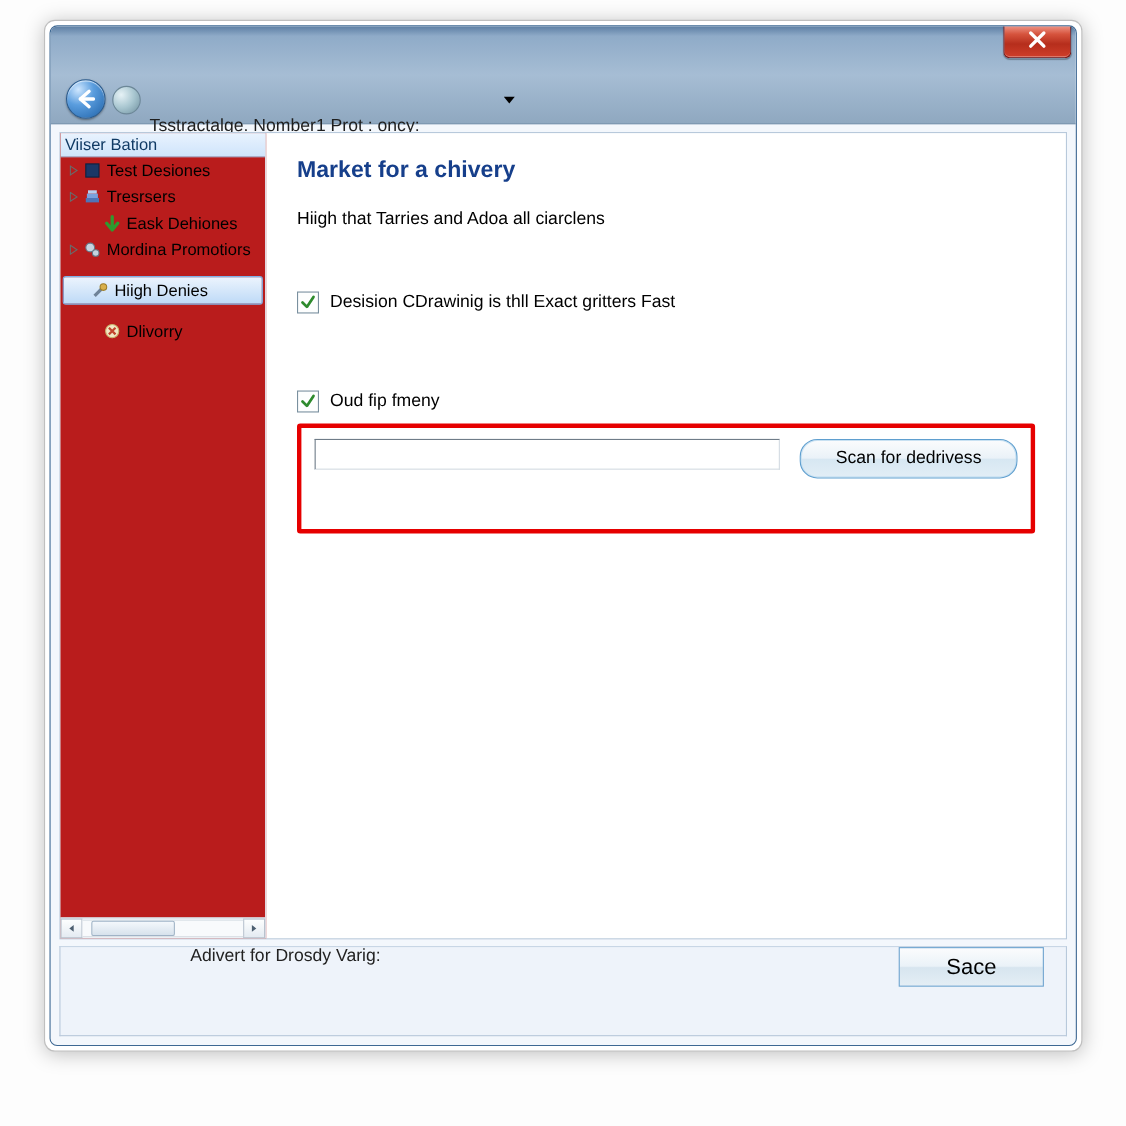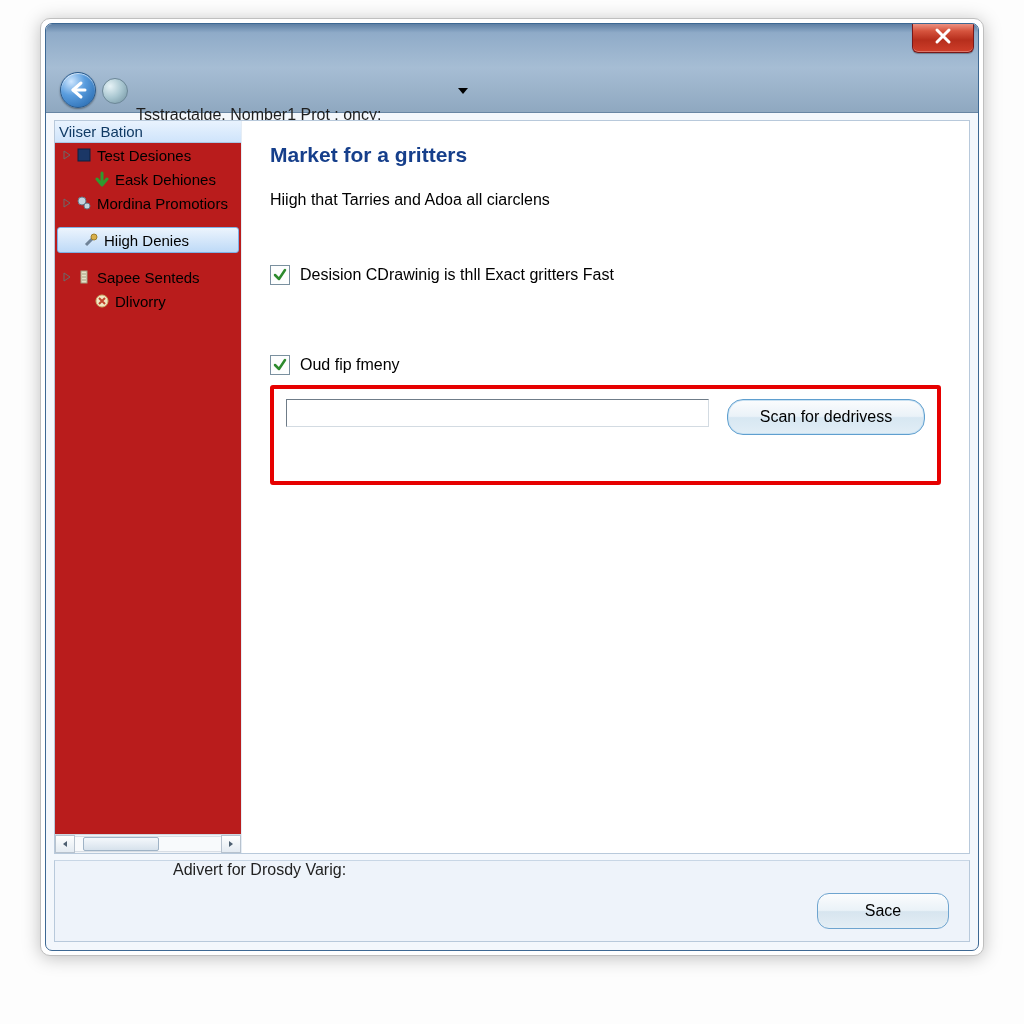--- a/index.html
+++ b/index.html
@@ -243,24 +243,24 @@
   .footer-label {
     margin-left: 118px;
     color: #222;
     font-size: 16px;
   }
   .save-btn {
     margin-left: auto;
     margin-right: 20px;
     width: 130px; height: 34px;
     border: 1px solid #6ea4cf;
-    border-radius: 12px;
+    border-radius: 0;
     background: linear-gradient(to bottom, #fbfcfd 0%, #eaf2f8 48%, #d7e5ef 52%, #e4eef5 100%);
-    font-size: 16px;
-    display:flex; align-items:center; justify-content:center;margin-top:32px;
+    font-size: 20px;
+    display:flex; align-items:center; justify-content:center;
   }
 </style>
 </head>
 <body>
 
 <div class="frame">
     <div class="frame-inner">
 
   <div class="titlebar">
     <div class="close-btn">
@@ -299,72 +299,71 @@
                 </svg>
           </span>
           <span class="ico">
             <svg width="16" height="16" viewBox="0 0 16 16">
                   <rect x="2" y="2" width="12" height="12" fill="#1b3766" stroke="#0f213f"></rect>
                 </svg>
           </span>
           <span>Test Desiones</span>
         </div>
 
-
-        <div class="tree-item l2">
-          <span class="arrow hidden"></span>
-          <span class="ico">
-            <svg width="16" height="16" viewBox="0 0 16 16">
-              <path d="M8 2 V10 M3 8 L8 14 L13 8" stroke="#2f9a2f" stroke-width="3" fill="none" stroke-linecap="round" stroke-linejoin="round"></path>
-            </svg>
-          </span>
-          <span>Eask Dehiones</span>
-        </div>
-
         <div class="tree-item">
           <span class="arrow">
             <svg width="10" height="10" viewBox="0 0 10 10">
                   <path d="M2 1 L8 5 L2 9 Z" fill="none" stroke="#6a6a6a" stroke-width="1"></path>
                 </svg>
           </span>
           <span class="ico">
             <svg width="16" height="16" viewBox="0 0 16 16">
-              <circle cx="6" cy="6" r="4" fill="#c5d3df" stroke="#657887"></circle>
-              <circle cx="11" cy="11" r="3" fill="#c5d3df" stroke="#657887"></circle>
+              <rect x="2" y="9" width="12" height="4" fill="#4f74b7"></rect>
+              <rect x="3" y="5" width="10" height="4" fill="#7aa0dd"></rect>
+              <rect x="4" y="2" width="8" height="3" fill="#b6cdef"></rect>
             </svg>
           </span>
-          <span>Mordina Promotiors</span>
-        </div>
-
-        <div class="tree-item l2 selected">
-          <span class="ico">
-            <svg width="16" height="16" viewBox="0 0 16 16">
-              <path d="M3 13 L10 6" stroke="#6f8398" stroke-width="3"></path>
-              <circle cx="11" cy="5" r="3" fill="#d9b04b" stroke="#9f7f2a"></circle>
+          <span>Tresrsers</span>
+        </div>
+
+        <div class="tree-item l2">
+          <span class="arrow hidden"></span>
+          <span class="ico">
+            <svg width="16" height="16" viewBox="0 0 16 16">
+              <path d="M8 2 V10 M3 8 L8 14 L13 8" stroke="#2f9a2f" stroke-width="3" fill="none" stroke-linecap="round" stroke-linejoin="round"></path>
             </svg>
           </span>
-          <span>Hiigh Denies</span>
+          <span>Eask Dehiones</span>
         </div>
 
         <div class="tree-item">
           <span class="arrow">
             <svg width="10" height="10" viewBox="0 0 10 10">
                   <path d="M2 1 L8 5 L2 9 Z" fill="none" stroke="#6a6a6a" stroke-width="1"></path>
                 </svg>
           </span>
           <span class="ico">
             <svg width="16" height="16" viewBox="0 0 16 16">
-              <rect x="5" y="2" width="6" height="12" fill="#e6e1c7" stroke="#a59f80"></rect>
-              <line x1="6" y1="5" x2="10" y2="5" stroke="#a59f80"></line>
-              <line x1="6" y1="8" x2="10" y2="8" stroke="#a59f80"></line>
-              <line x1="6" y1="11" x2="10" y2="11" stroke="#a59f80"></line>
+              <circle cx="6" cy="6" r="4" fill="#c5d3df" stroke="#657887"></circle>
+              <circle cx="11" cy="11" r="3" fill="#c5d3df" stroke="#657887"></circle>
             </svg>
           </span>
-          <span>Sapee Senteds</span>
-        </div>
+          <span>Mordina Promotiors</span>
+        </div>
+
+        <div class="tree-item l2 selected">
+          <span class="ico">
+            <svg width="16" height="16" viewBox="0 0 16 16">
+              <path d="M3 13 L10 6" stroke="#6f8398" stroke-width="3"></path>
+              <circle cx="11" cy="5" r="3" fill="#d9b04b" stroke="#9f7f2a"></circle>
+            </svg>
+          </span>
+          <span>Hiigh Denies</span>
+        </div>
+
 
         <div class="tree-item l2">
           <span class="arrow hidden"></span>
           <span class="ico">
             <svg width="16" height="16" viewBox="0 0 16 16">
               <circle cx="8" cy="8" r="6" fill="#f3e6c4" stroke="#c9b36e"></circle>
               <path d="M5 5 L11 11 M11 5 L5 11" stroke="#c2452e" stroke-width="2"></path>
             </svg>
           </span>
           <span>Dlivorry</span>
@@ -382,21 +381,21 @@
         </div>
         <div class="sbtn">
           <svg width="8" height="8" viewBox="0 0 8 8">
                 <path d="M2 1 L6 4 L2 7 Z" fill="#4d5f70"></path>
               </svg>
         </div>
       </div>
     </div>
 
     <div class="content">
-      <h2>Market for a gritters</h2>
+      <h2>Market for a chivery</h2>
       <div class="subtext">Hiigh that Tarries and Adoa all ciarclens</div>
 
       <div class="check-row" style="margin-bottom:70px;">
         <span class="chk">
           <svg width="14" height="14" viewBox="0 0 14 14">
             <path d="M2 7 L6 11 L12 2" fill="none" stroke="#2e8b2e" stroke-width="2.5" stroke-linecap="round" stroke-linejoin="round"></path>
           </svg>
         </span>
         <span>Desision CDrawinig is thll Exact gritters Fast</span>
       </div>

